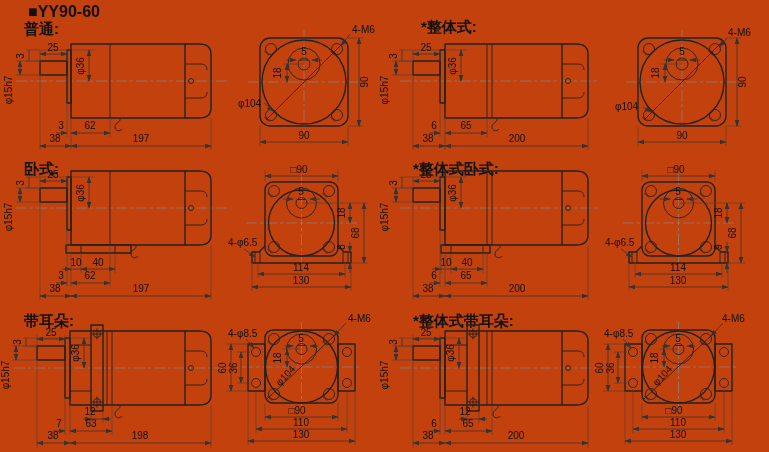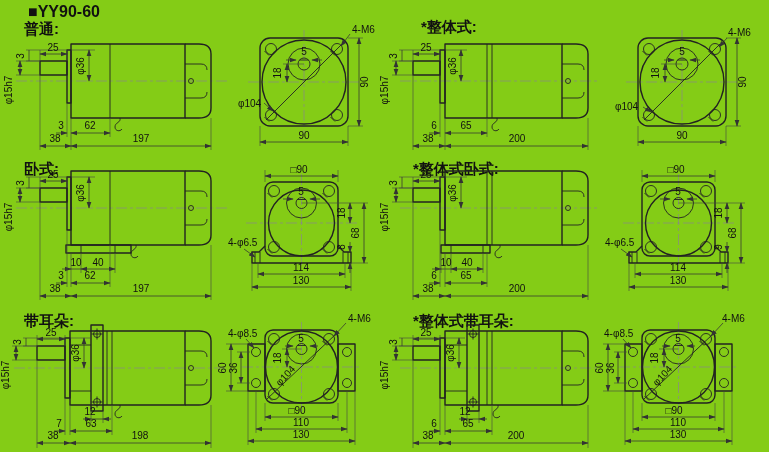--- a/index.html
+++ b/index.html
@@ -1,16 +1,16 @@
 <!DOCTYPE html>
 <html><head>
 <meta charset="utf-8">
 <style>
   html,body{margin:0;padding:0;background:#fff;}
-  #stage{position:relative;width:769px;height:452px;background:#84cc16;overflow:hidden;}
+  #stage{position:relative;width:769px;height:452px;background:#c2410c;overflow:hidden;}
   svg{display:block;}
   .o{fill:none;stroke:#222;stroke-width:1.4;stroke-linejoin:round;}
   .t{fill:none;stroke:#222;stroke-width:.9;}
   .d{fill:none;stroke:#333;stroke-width:.75;}
   .x{fill:none;stroke:#444;stroke-width:.6;}
   .cl{fill:none;stroke:#888;stroke-width:.7;stroke-dasharray:11 3 3 3;}
   .da{marker-start:url(#a);marker-end:url(#a);}
   .de{marker-end:url(#a);}
   .ds{marker-start:url(#a);}
   text{font-family:"Liberation Sans","DejaVu Sans",sans-serif;fill:#111;}

